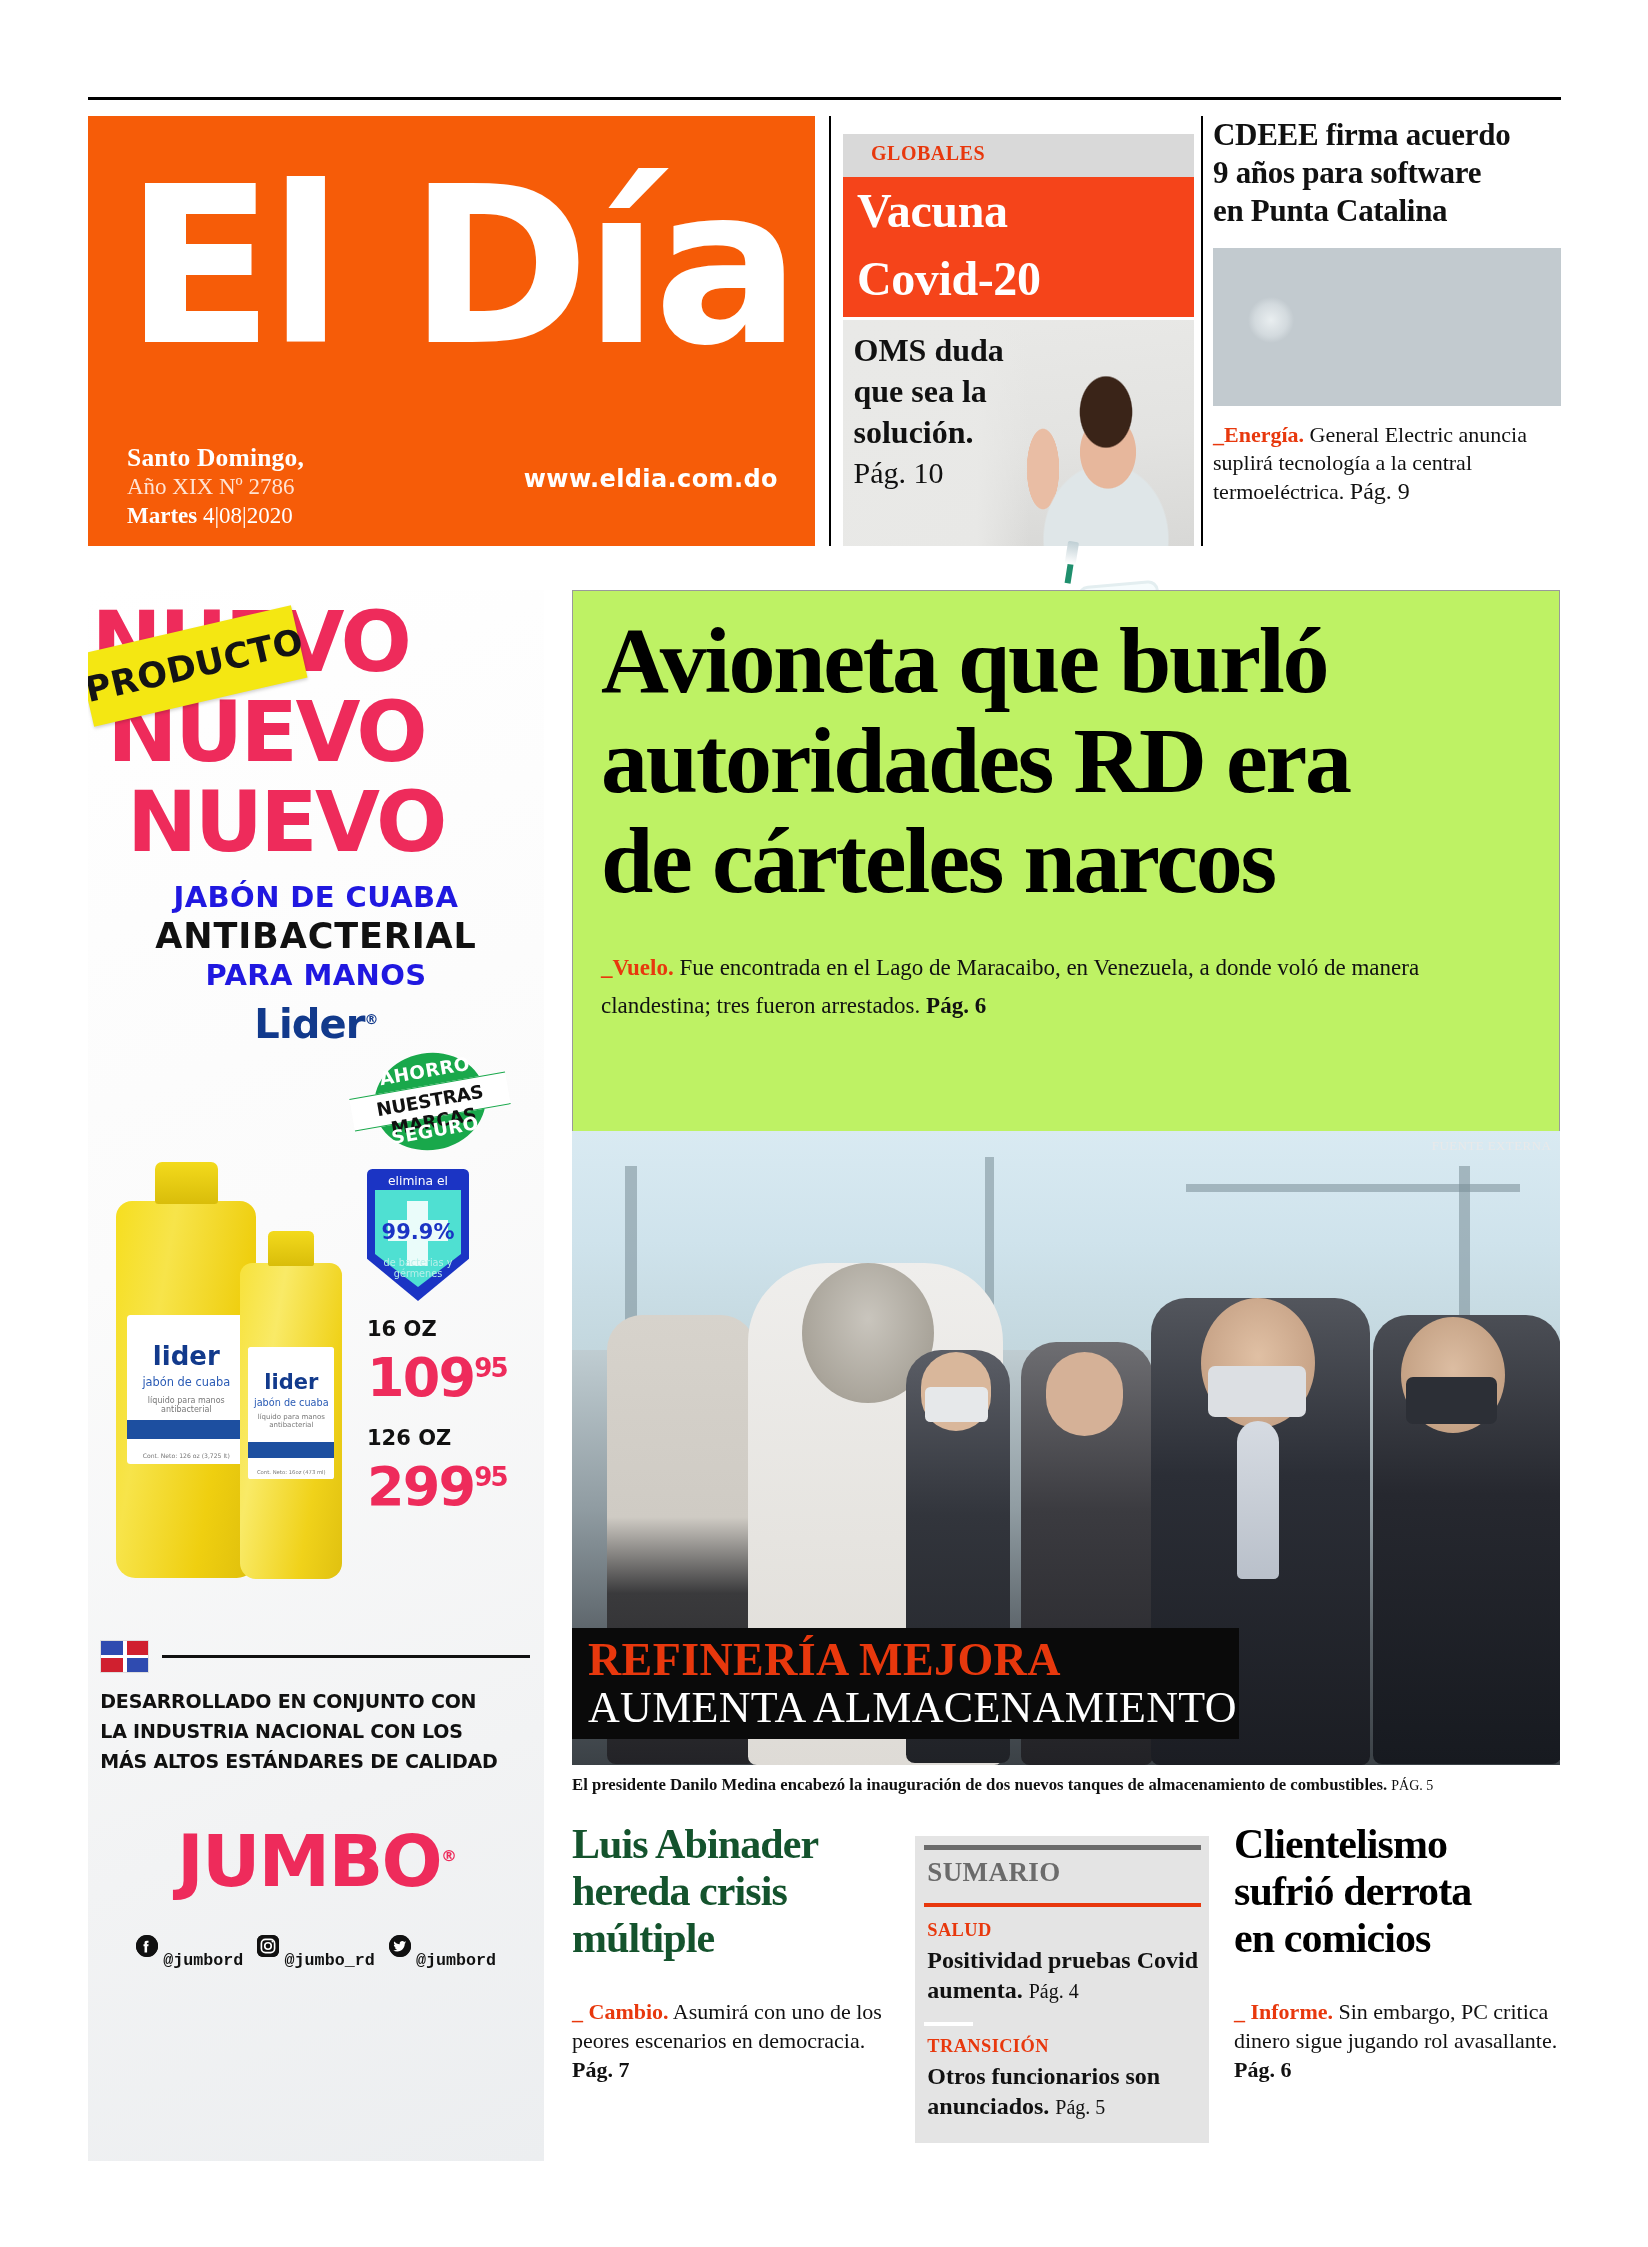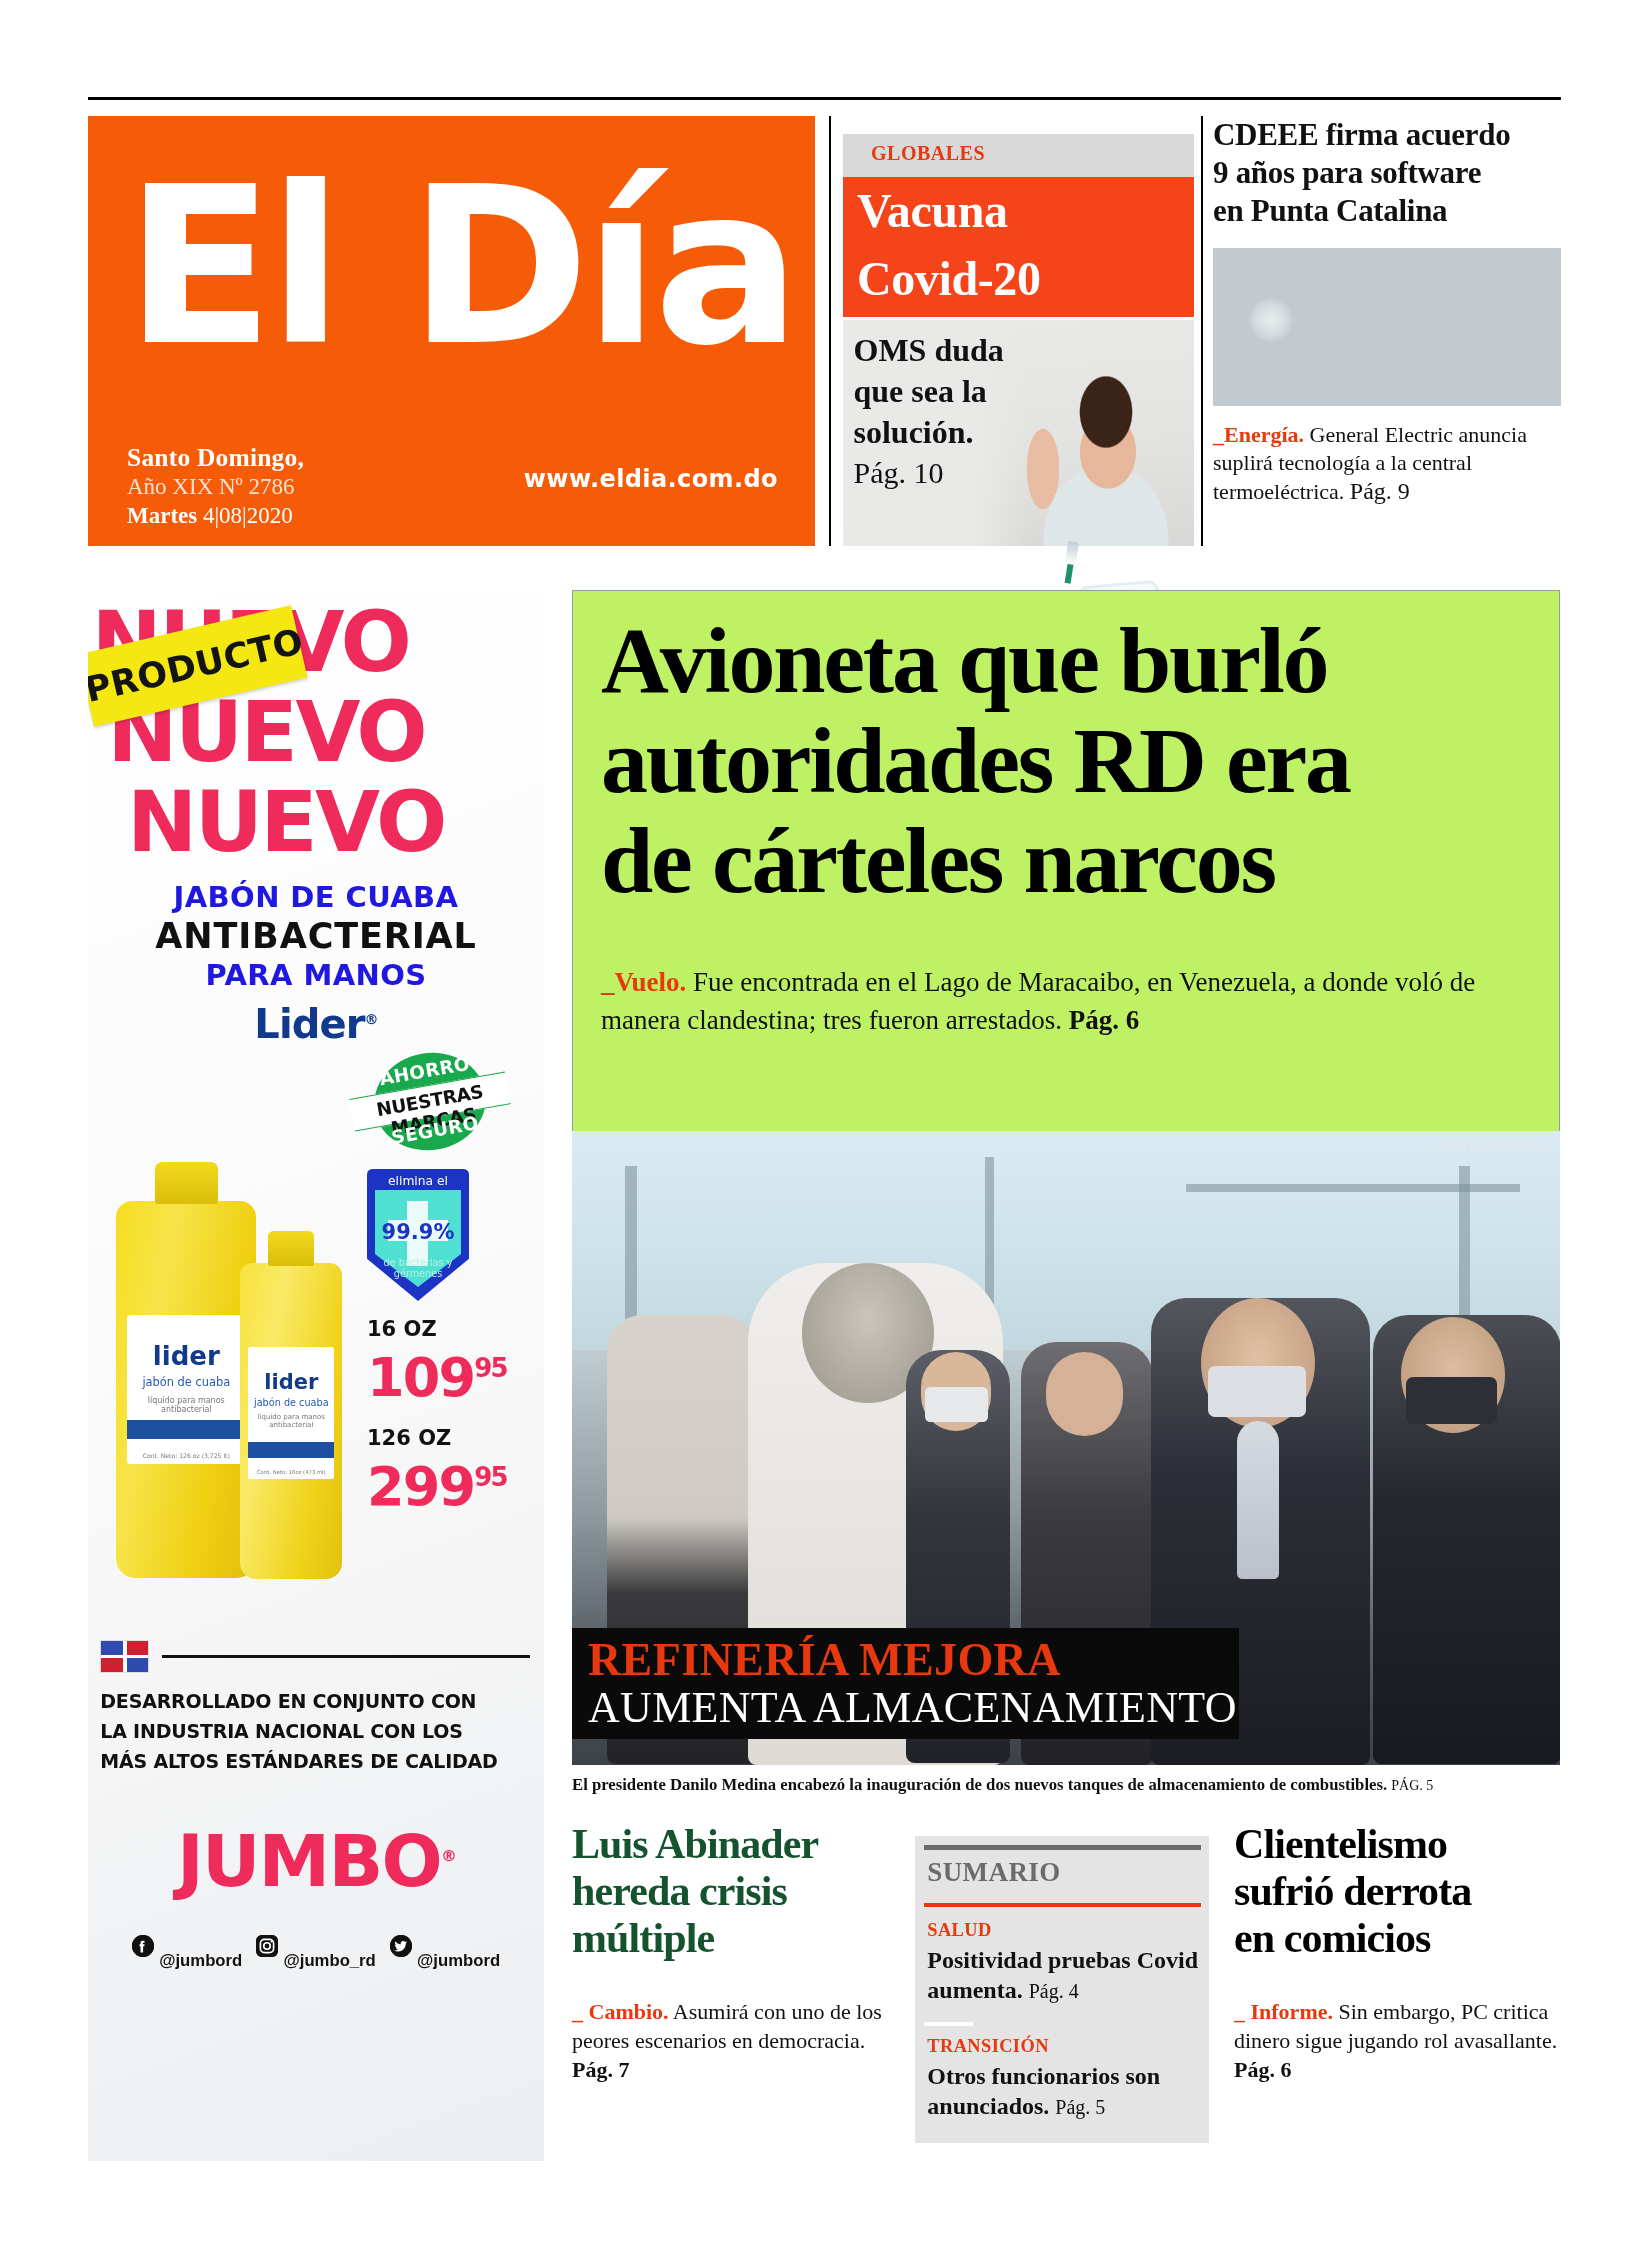--- a/index.html
+++ b/index.html
@@ -103,22 +103,22 @@
   .lead-box {
     position: absolute; left: 572px; top: 590px; width: 988px; height: 551px;
     border: 1.8px solid #9a9a9a; background: #bef264;
   }
   .lead-h1 {
     position: absolute; left: 28px; top: 19.3px; width: 930px;
     font-weight: 700; font-size: 94px; line-height: 100px; color: #000;
     letter-spacing: -2.2px;
   }
   .lead-deck {
-    position: absolute; left: 28px; top: 372px; width: 932px;
-    font-size: 27px; line-height: 38px; color: #111;
+    position: absolute; left: 28px; top: 358px; width: 932px;
+    font-size: 23px; line-height: 38px; color: #111;
   }
   .lead-deck .dash { color: #E8380D; font-weight: 700; }
   .lead-deck .lbl { color: #E8380D; font-weight: 700; }
   .lead-deck .pg { font-weight: 700; }
 
   
   .main-photo {
     position: absolute; left: 572px; top: 1131px; width: 988px; height: 634px;
     overflow: hidden;
     background:
@@ -304,21 +304,21 @@
   }
   .jumbo sup { font-size: 16px; vertical-align: super; }
   .socials {
     position:absolute; left:0; top: 1331px; width: 456px;
     display:flex; justify-content:center; align-items:center; gap:14px;
   }
   .soc { display:flex; align-items:center; gap:5.3px; }
   .soc .ico { width: 22px; height: 22px; border-radius: 50%; background:#111; position:relative; }
   .soc .ico.sq { border-radius: 6.1px; }
   .soc .ico svg { position:absolute; left:0; top:0; }
-  .soc .hnd { font-family:Liberation Sans, sans-serif; font-weight:700; font-size:16.7px; color:#111;margin-top:30px; }
+  .soc .hnd { font-family:Liberation Mono, monospace; font-weight:700; font-size:16.7px; color:#111;margin-top:30px; }
 </style>
 </head>
 <body>
 
 <div class="page">
 
   <div class="top-rule"></div>
 
   <div class="masthead">
     <div class="logo-wrap">

